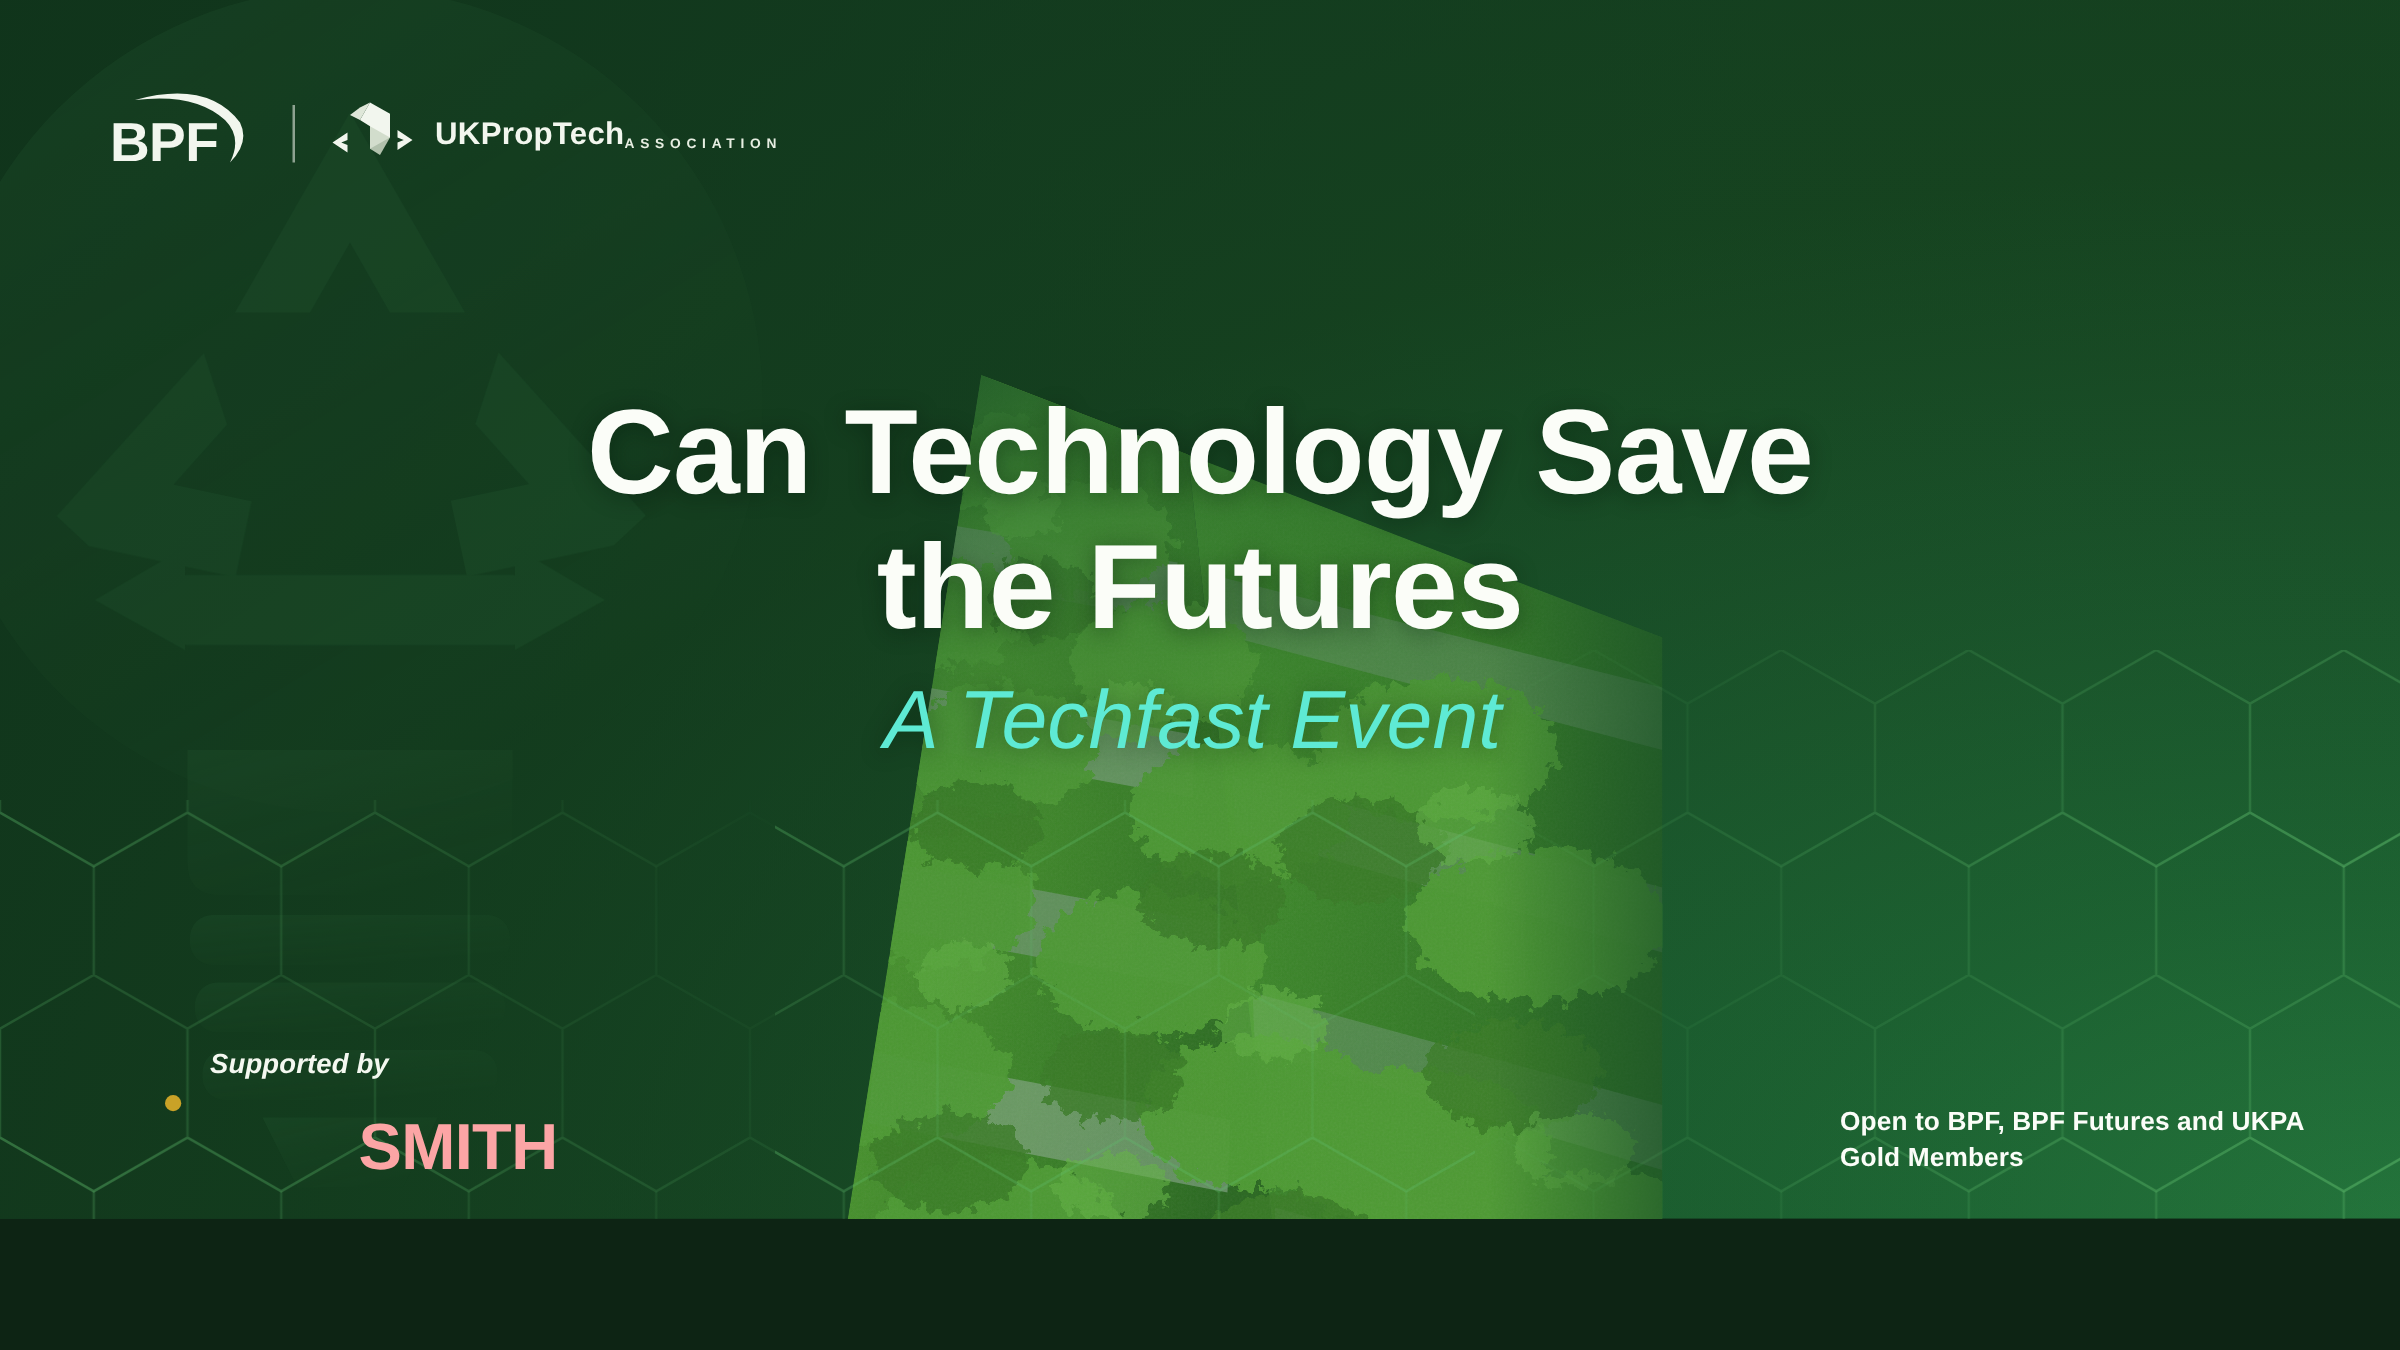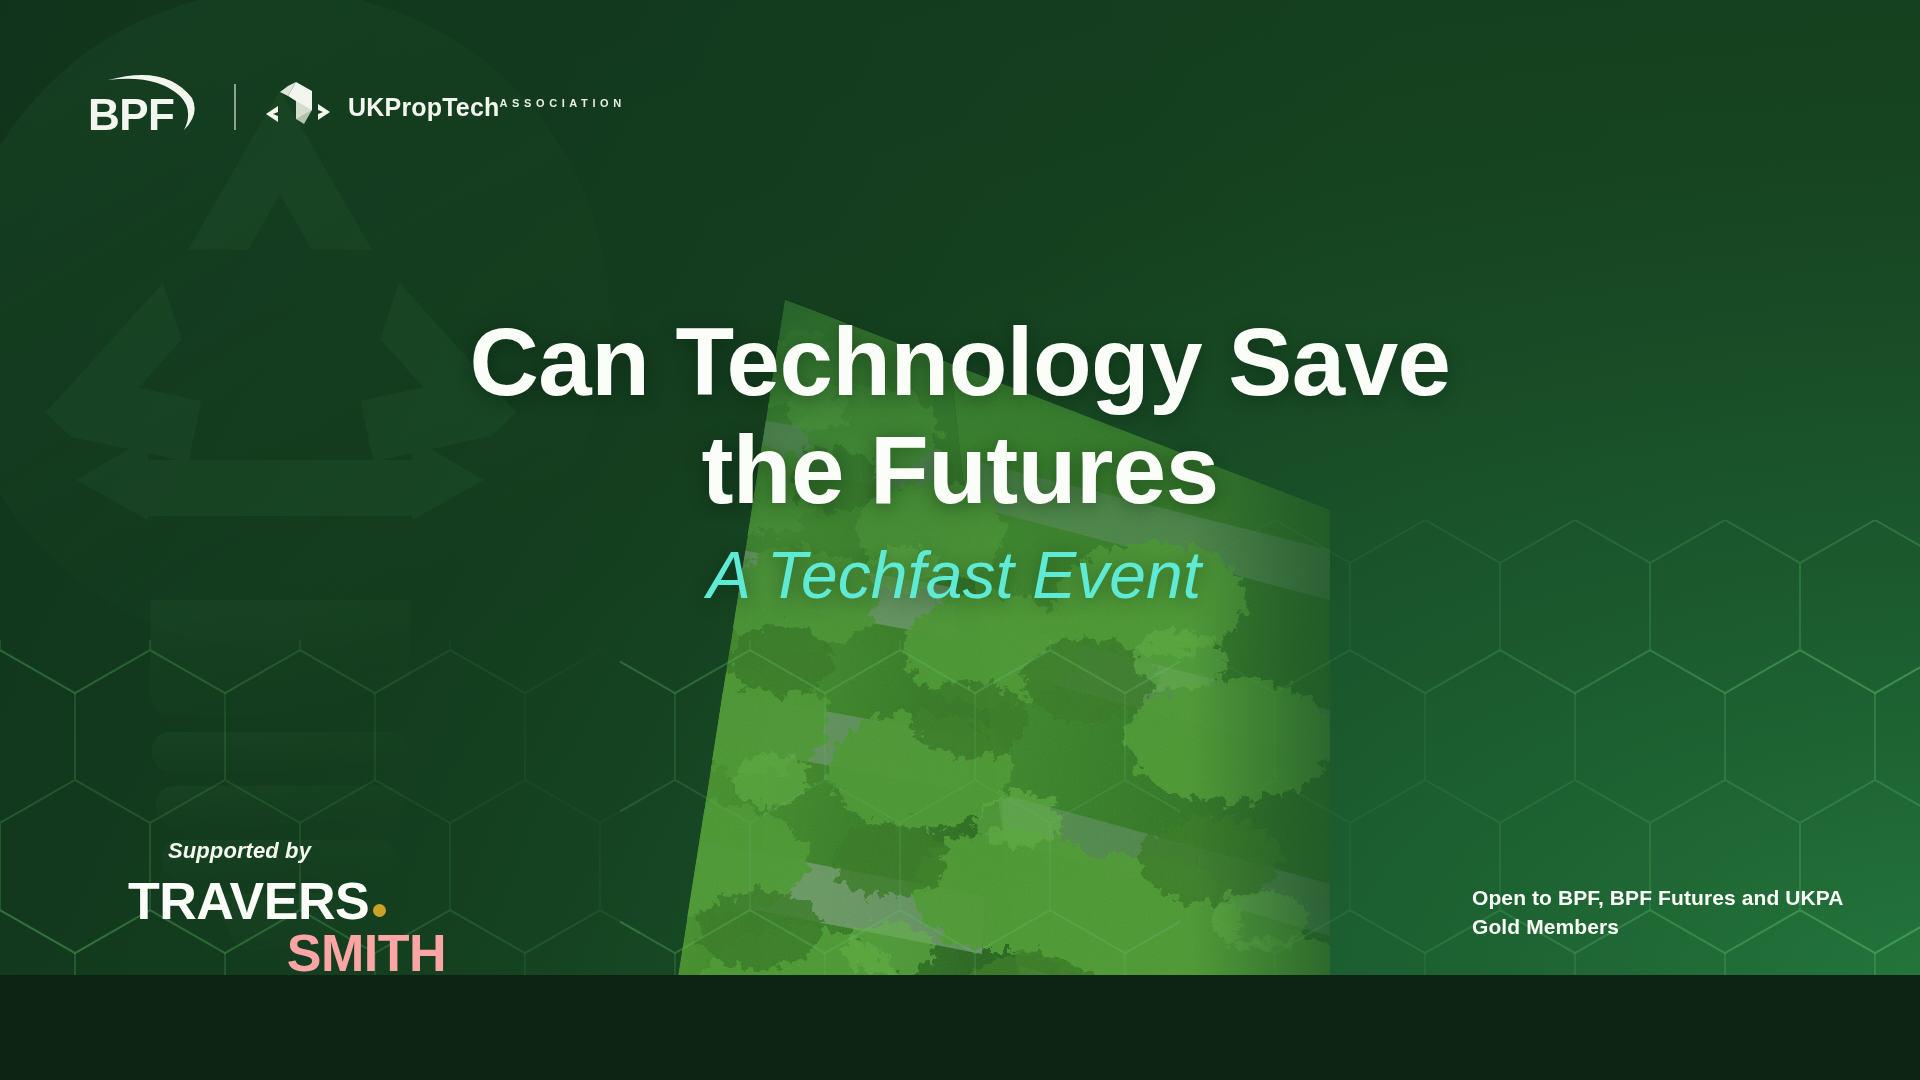--- a/index.html
+++ b/index.html
@@ -85,21 +85,21 @@
     font-weight: 700;
     letter-spacing: 0.2px;
     color: #f2f6ee;
     line-height: 1.05;
   }
   .ukpa-sub {
     font-size: 11px;
     font-weight: 600;
     letter-spacing: 4.6px;
     color: #e7eee2;
-    margin-top: 3px;
+    margin-top: 15px;
   }
 
   
   .headline {
     position: absolute;
     left: 0; right: 0; top: 296px;
     text-align: center;
     pointer-events: none;
   }
   .headline h1 {
@@ -396,21 +396,20 @@
     <h1>
       <span>Can Technology Save</span><br>
       <span>the Futures</span>
     </h1>
     <div class="sub">A Techfast Event</div>
   </div>
 
   <div class="supporter">
     <div class="supported-label">Supported by</div>
     <div class="ts-line1">
-      <span>TRAVERS</span>
       <span class="ts-dot"></span>
     </div>
     <div class="ts-line2">SMITH</div>
   </div>
 
   <div class="note">Open to BPF, BPF Futures and UKPA Gold Members</div>
 
 </div>
 
 </body></html>

